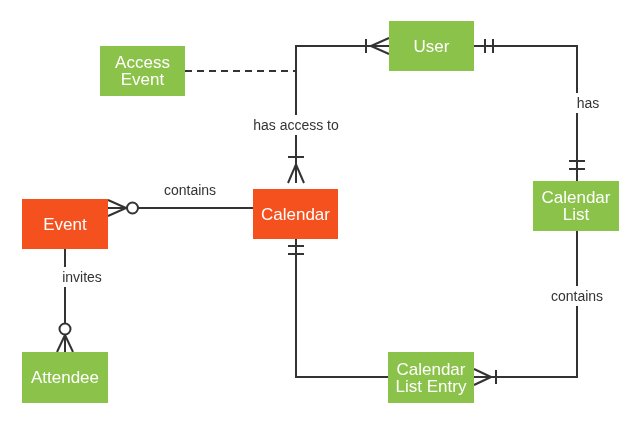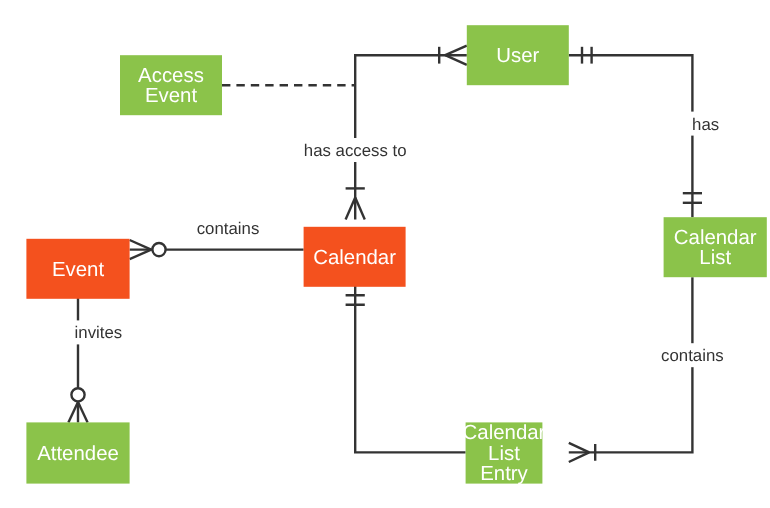--- a/index.html
+++ b/index.html
@@ -39,22 +39,22 @@
     line-height: 17px;
     user-select: none;
   }
   .entity.orange { background: var(--entity_orange, #F4511E); }
   .entity.green  { background: var(--entity_green, #8BC34A); }
 
   .entity.e-event              { left: 22px;  top: 183px; width: 86px; height: 50px; margin-top: 16px; }
   .entity.e-calendar           { left: 253px; top: 189px; width: 85px; height: 50px; }
   .entity.e-access-rule        { left: 100px; top: 46px;  width: 85px; height: 50px; }
   .entity.e-user               { left: 389px; top: 21px;  width: 85px; height: 50px; }
-  .entity.e-calendar-list      { left: 533px; top: 181px; width: 86px; height: 50px; margin-left: 20px; }
-  .entity.e-calendar-list-entry{ left: 388px; top: 352px; width: 64px; height: 51px; }
+  .entity.e-calendar-list      { left: 533px; top: 181px; width: 86px; height: 50px; }
+  .entity.e-calendar-list-entry{ left: 388px; top: 352px; width: 86px; height: 51px; }
   .entity.e-attendee           { left: 22px;  top: 352px; width: 86px; height: 51px; }
 
   .rel-label {
     position: absolute;
     transform: translate(-50%, -50%);
     background: var(--background, #fff);
     color: var(--label_text, #333);
     font-size: 14px;
     line-height: 18px;
     padding: 1px 3px;

